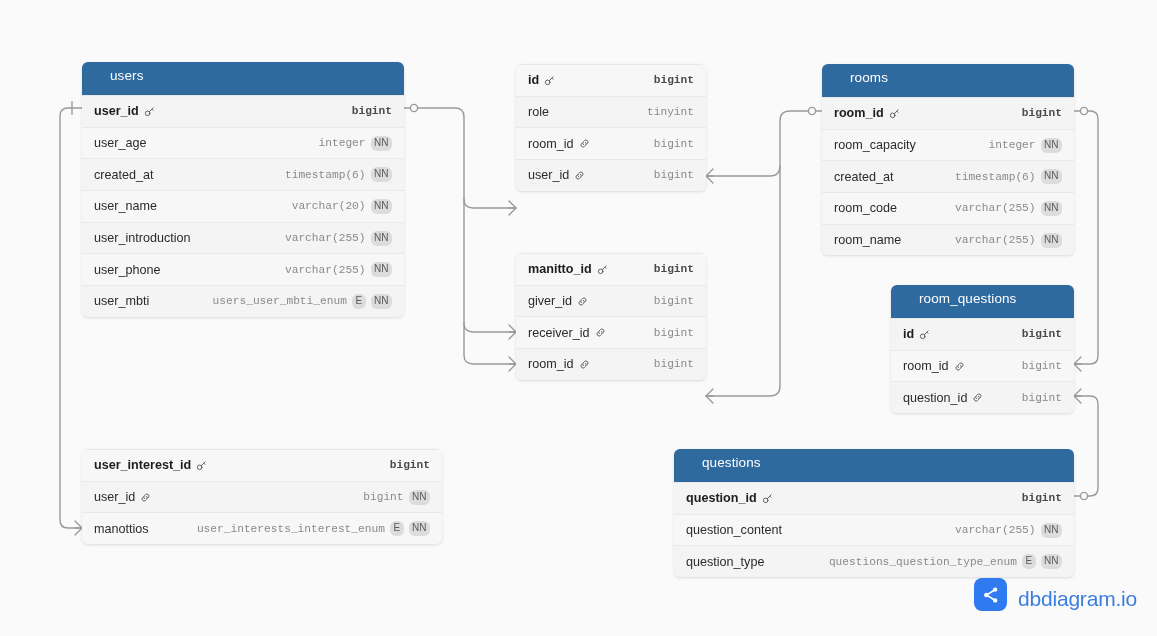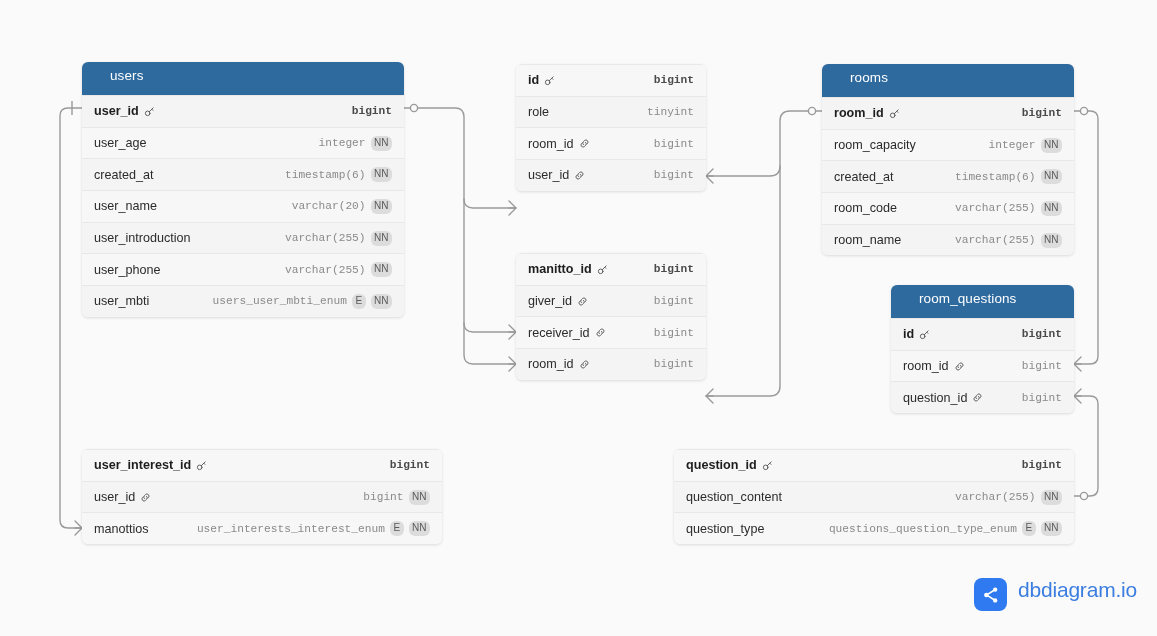--- a/index.html
+++ b/index.html
@@ -100,21 +100,21 @@
   }
   .key-icon, .fk-icon { display: inline-block; }
   .key-icon svg, .fk-icon svg { display: block; }
 
   
   #logo {
     position: absolute;
     left: 974px;
     top: 578px;
     display: flex;
-    align-items: flex-start;
+    align-items: flex-end;
     gap: 11px;
     z-index: 8;
   }
   #logo .mark {
     width: 33px;
     height: 33px;
     border-radius: 8px;
     background: #2f7af0;
     display: flex;
     align-items: center;
@@ -496,20 +496,21 @@
             <span class="field-name">manottios</span>
           </div>
           <div class="field-right">
             <span class="field-type">user_interests_interest_enum</span>
             <span class="badge">E</span>
             <span class="badge">NN</span>
           </div>
         </div>
       </div>
       <div class="table-card" style="left: 674px; top: 449px; width: 400px;">
+        <div class="table-header">questions</div>
         <div class="field-row pk">
           <div class="field-left">
             <span class="field-name">question_id</span>
             <span class="key-icon">
               <svg width="11" height="11" viewBox="0 0 24 24" fill="none" stroke="#555" stroke-width="2" stroke-linecap="round" stroke-linejoin="round">
                 <circle cx="8" cy="16" r="5"></circle>
                 <path d="M11.6 12.4 L20 4"></path>
                 <path d="M17 7 L19.5 9.5"></path>
               </svg>
             </span>

